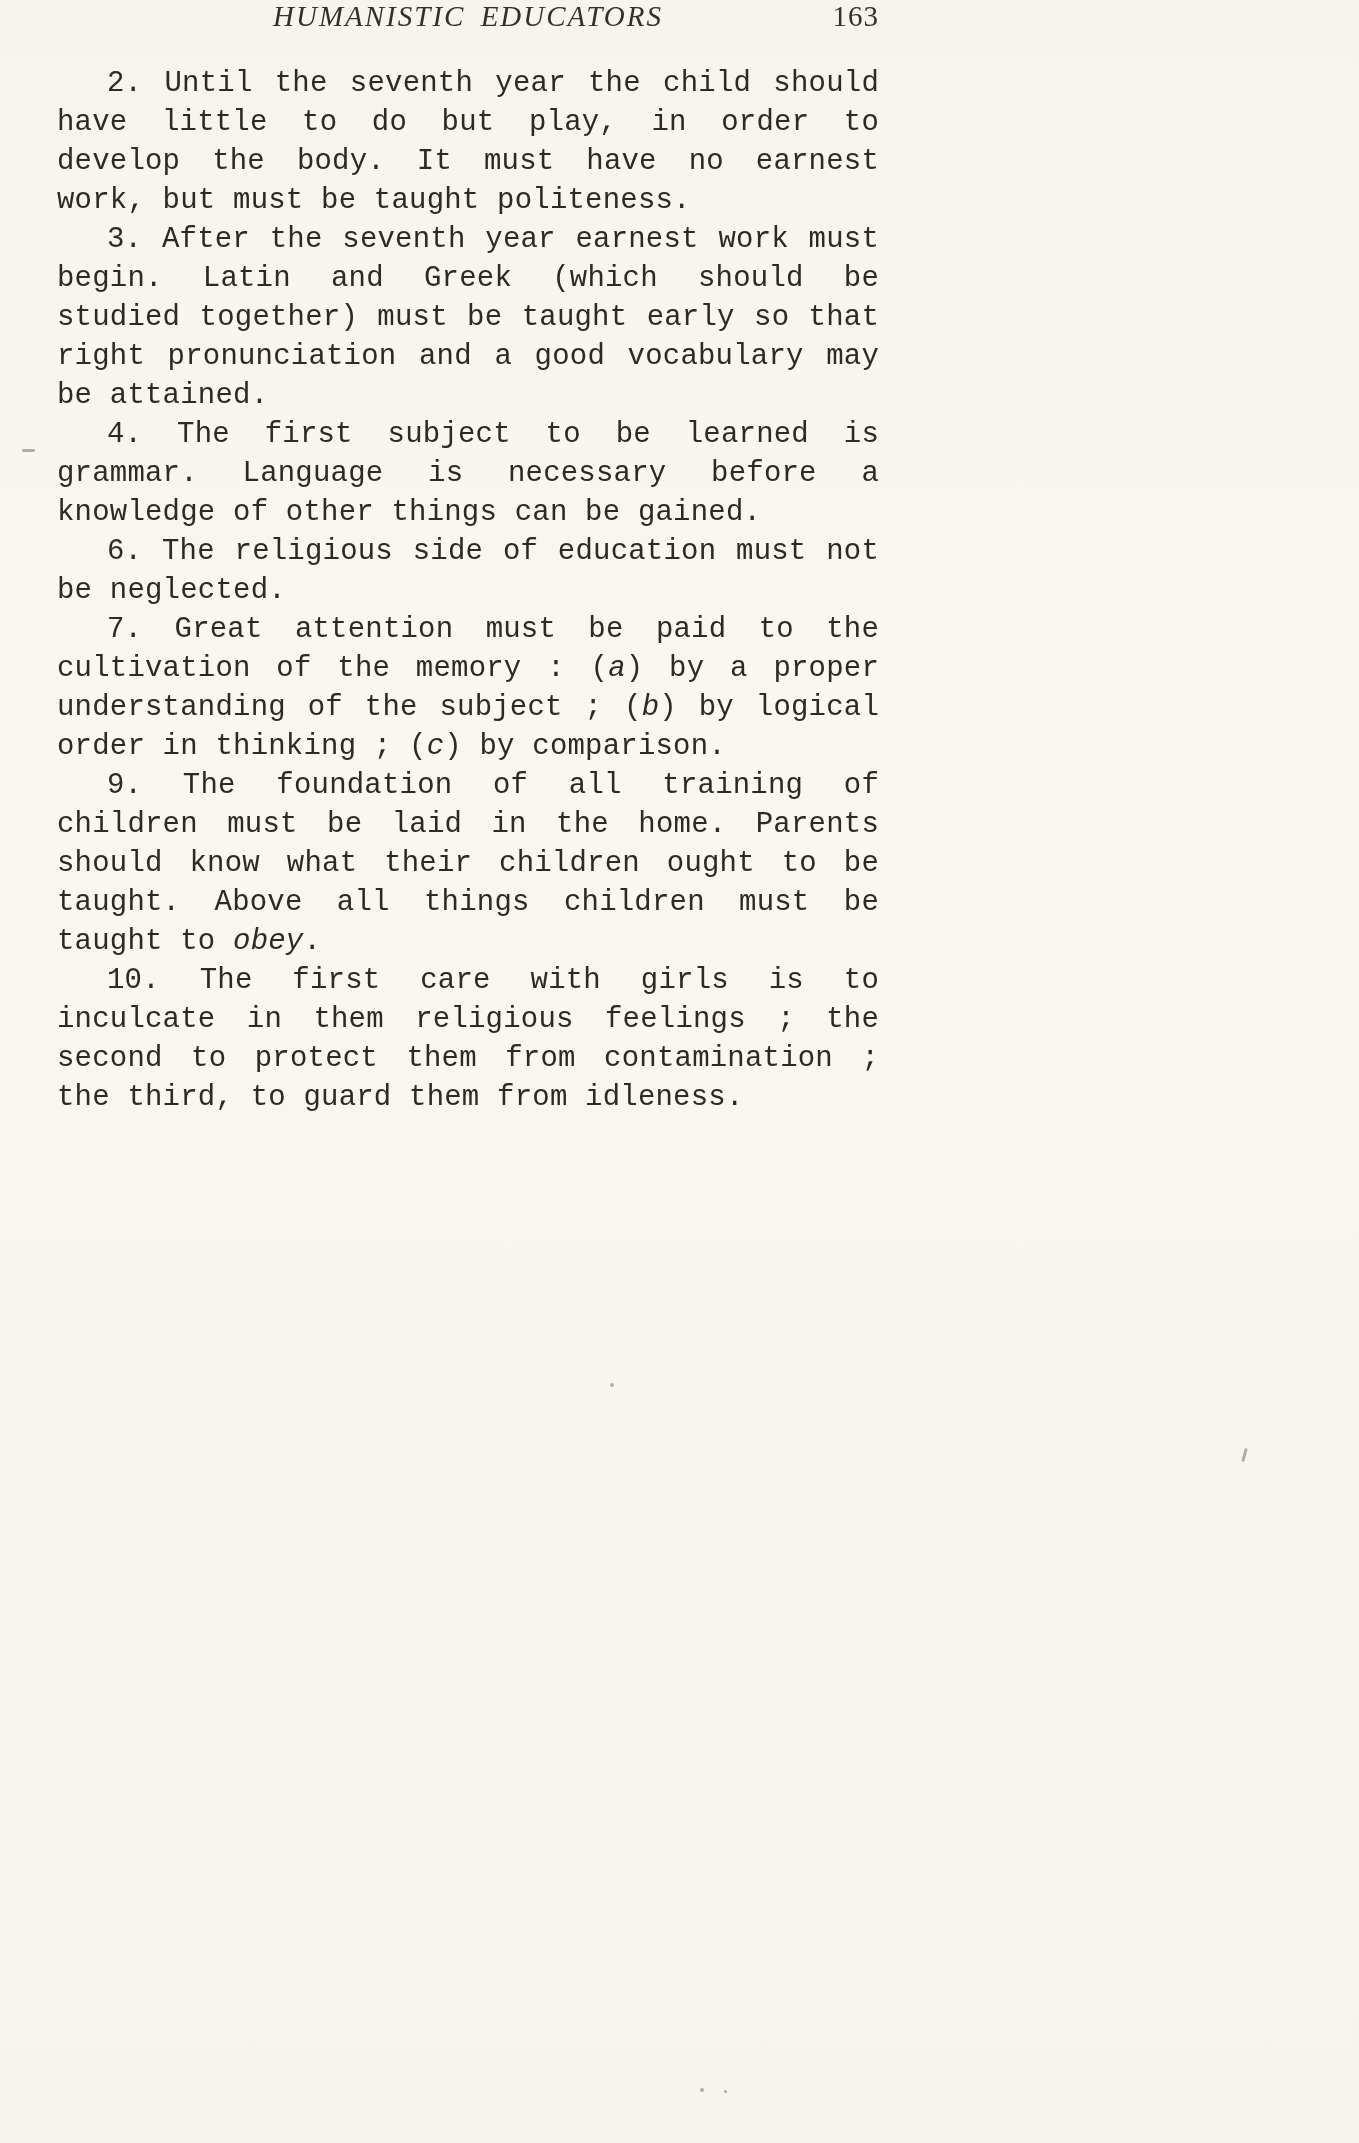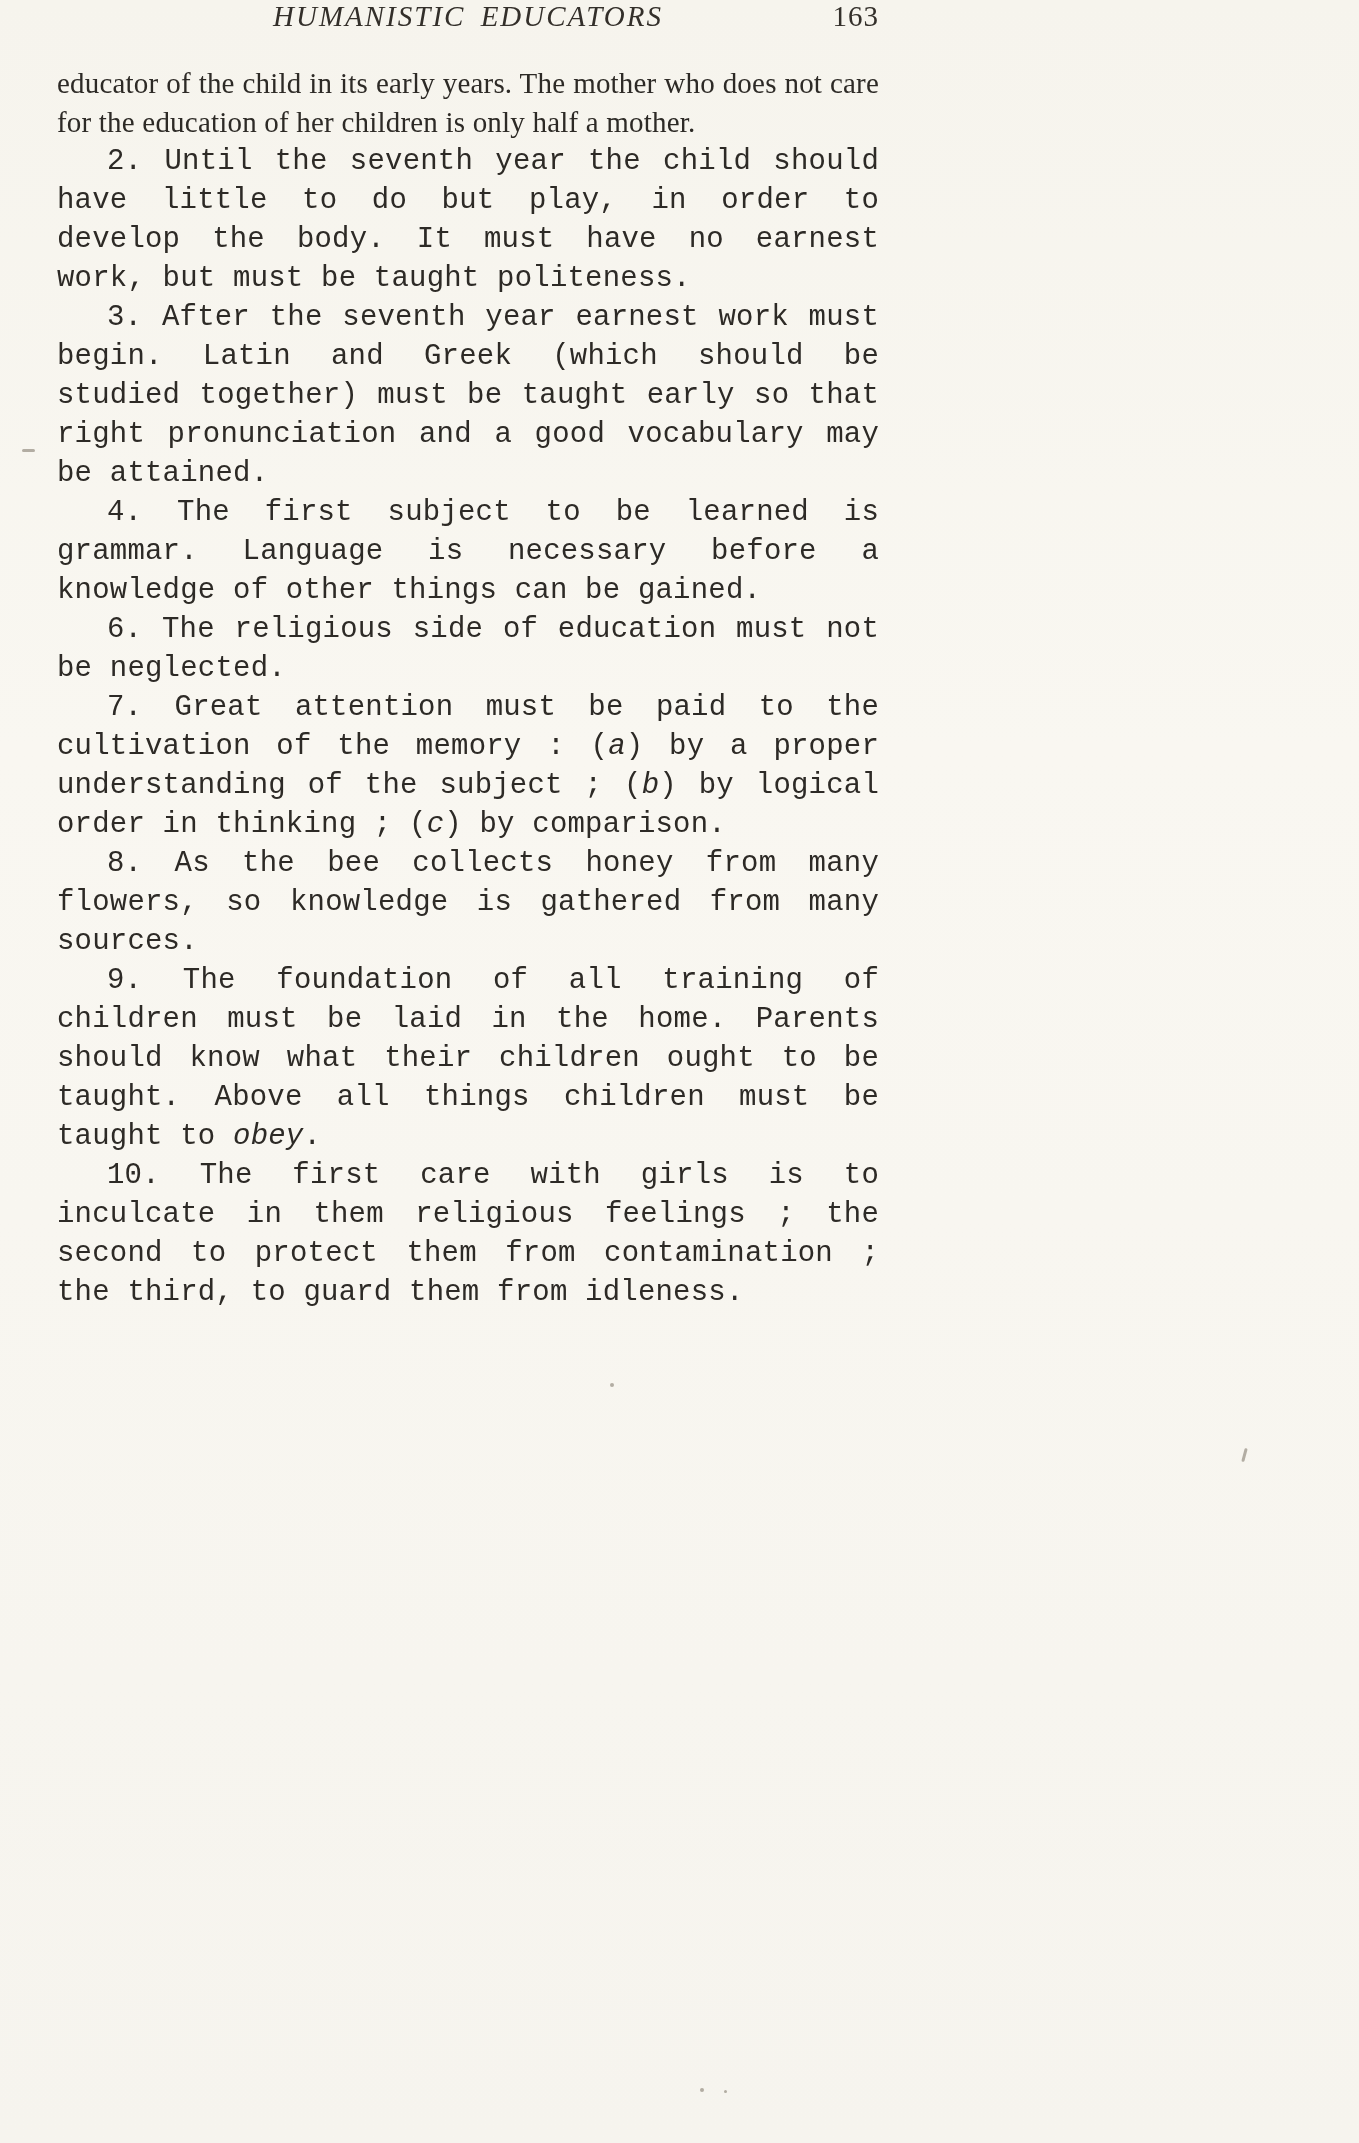--- a/index.html
+++ b/index.html
@@ -59,34 +59,32 @@
 </head>
 <body>
 
 <div class="text-block">
 
   <div class="running-header">
     <span class="header-title">HUMANISTIC EDUCATORS</span>
     <span class="page-number">163</span>
   </div>
 
-  <p class="para"><span>educator of the child in its early years. The mother who does not care for the education of her children is only half a mother.</span></p>
 
   <p class="para indent"><span>2. Until the seventh year the child should have little to do but play, in order to develop the body. It must have no earnest work, but must be taught politeness.</span></p>
 
   <p class="para indent"><span>3. After the seventh year earnest work must begin. Latin and Greek (which should be studied together) must be taught early so that right pronunciation and a good vocabulary may be attained.</span></p>
 
   <p class="para indent"><span>4. The first subject to be learned is grammar. Language is necessary before a knowledge of other things can be gained.</span></p>
 
 
   <p class="para indent"><span>6. The religious side of education must not be neglected.</span></p>
 
   <p class="para indent"><span>7. Great attention must be paid to the cultivation of the memory : (</span><span class="it">a</span><span>) by a proper understanding of the subject ; (</span><span class="it">b</span><span>) by logical order in thinking ; (</span><span class="it">c</span><span>) by comparison.</span></p>
 
-  <p class="para indent"><span>8. As the bee collects honey from many flowers, so knowledge is gathered from many sources.</span></p>
 
   <p class="para indent"><span>9. The foundation of all training of children must be laid in the home. Parents should know what their children ought to be taught. Above all things children must be taught to </span><span class="it">obey</span><span>.</span></p>
 
   <p class="para indent"><span>10. The first care with girls is to inculcate in them religious feelings ; the second to protect them from contamination ; the third, to guard them from idleness.</span></p>
 
 </div>
 
 <div class="speck" style="left:22px; top:449px; width:13px; height:3px;"></div>
 <div class="speck" style="left:1243px; top:1448px; width:3px; height:14px; transform:rotate(15deg);"></div>
 <div class="speck" style="left:610px; top:1383px; width:4px; height:4px; border-radius:50%;"></div>

